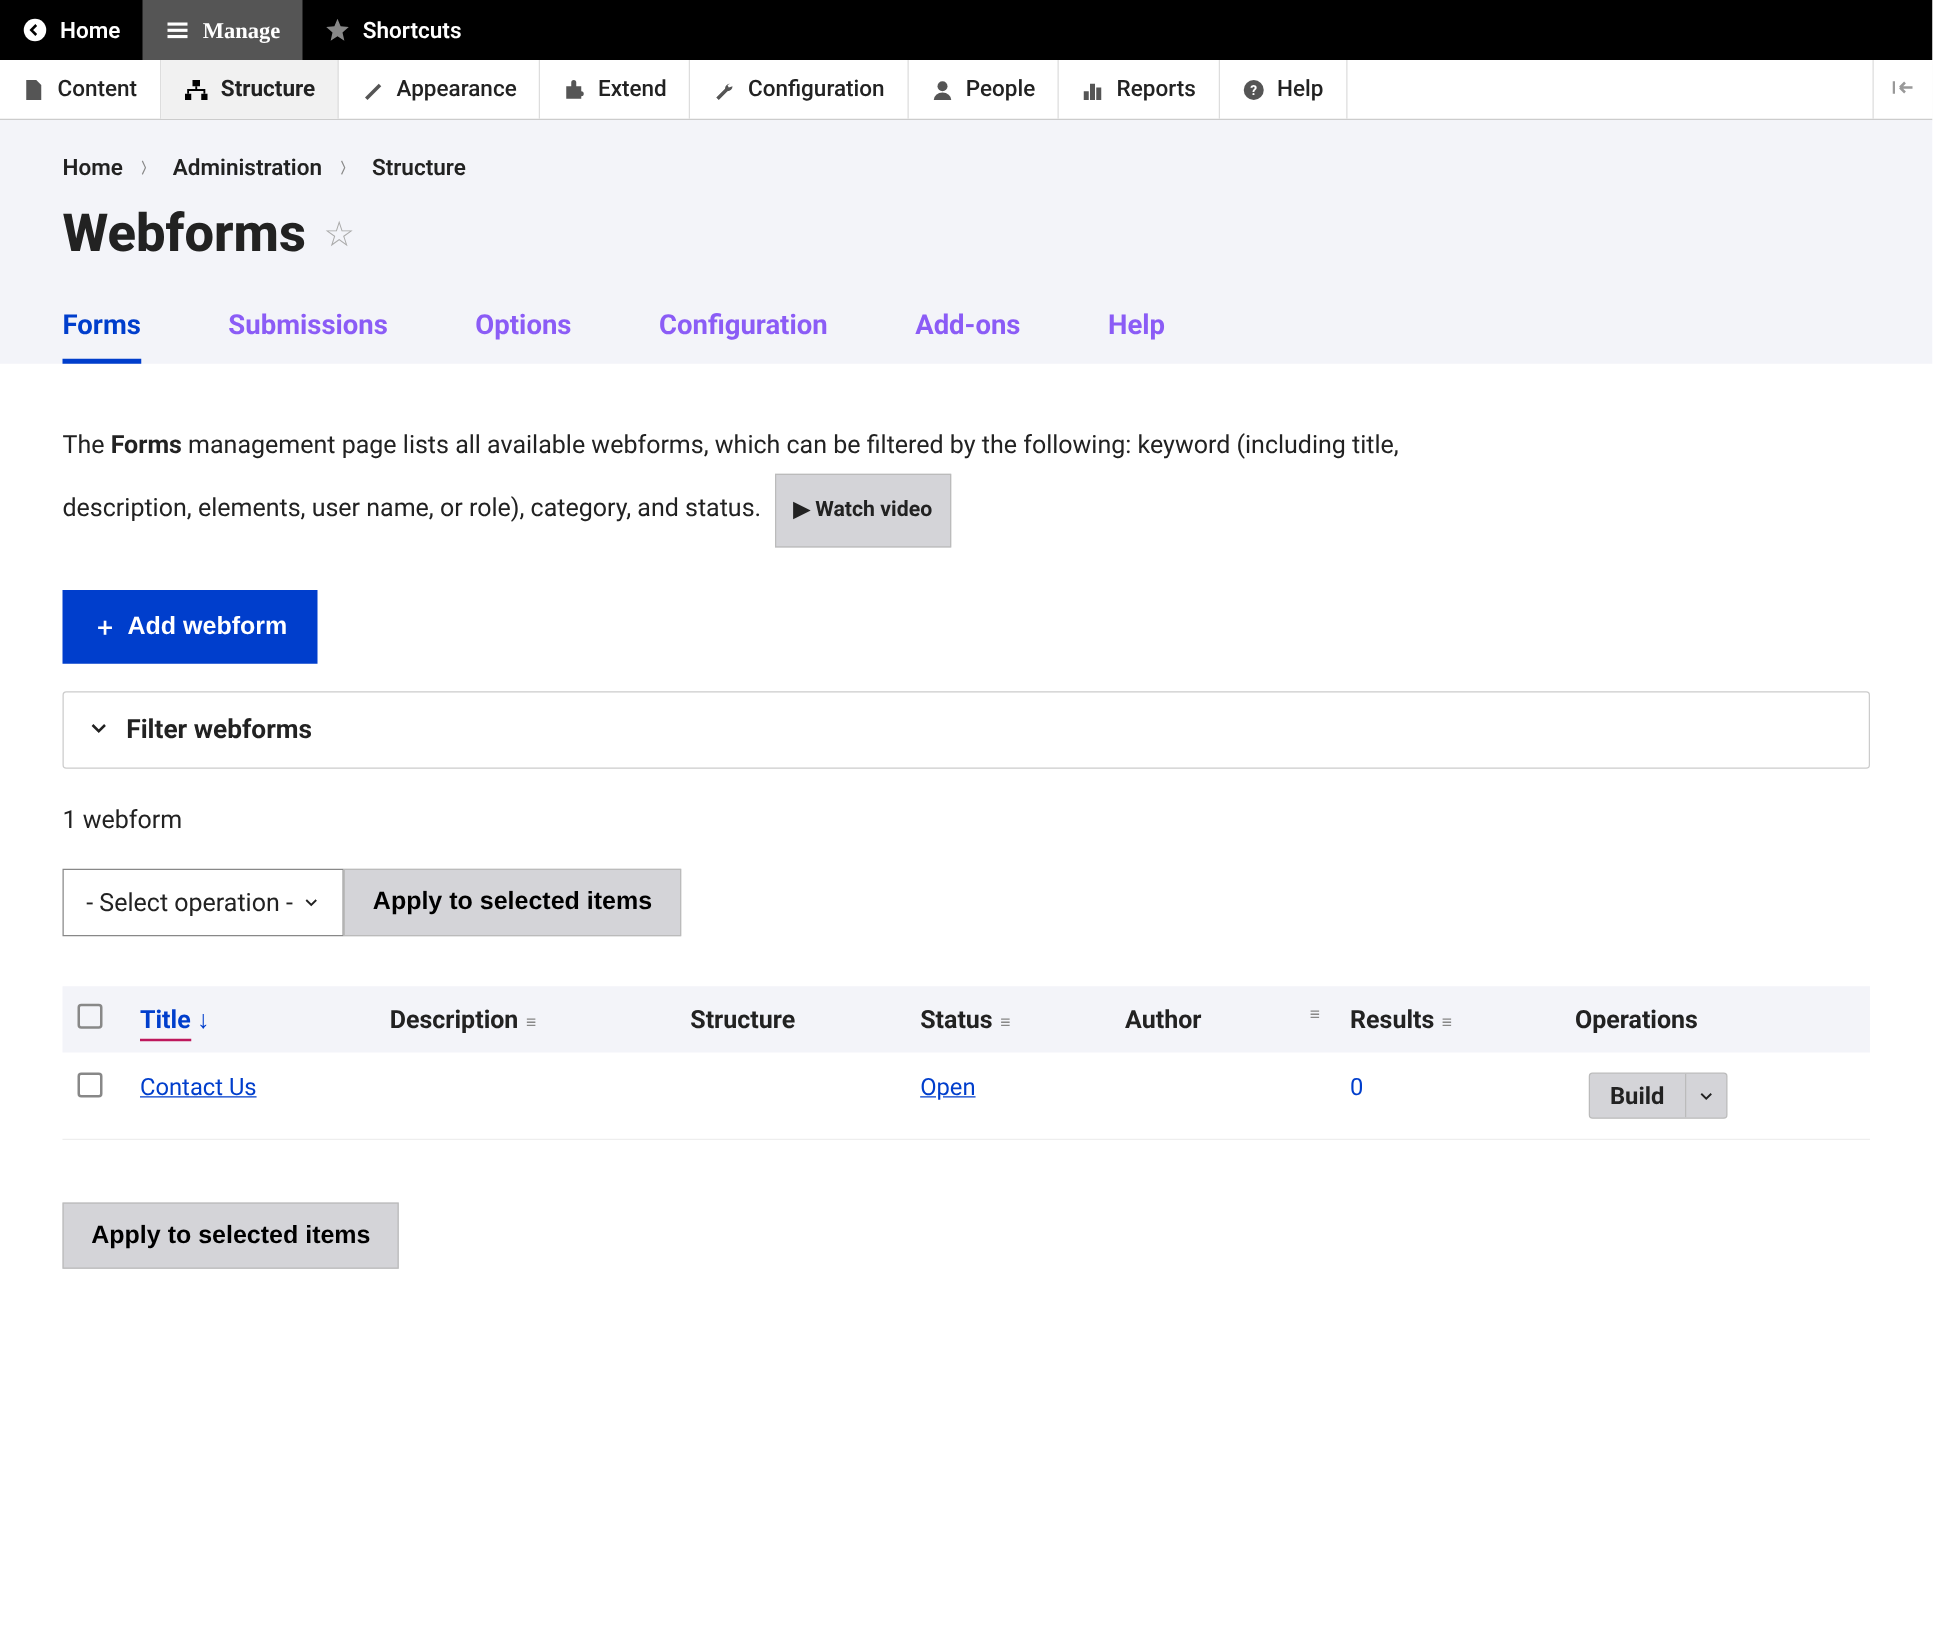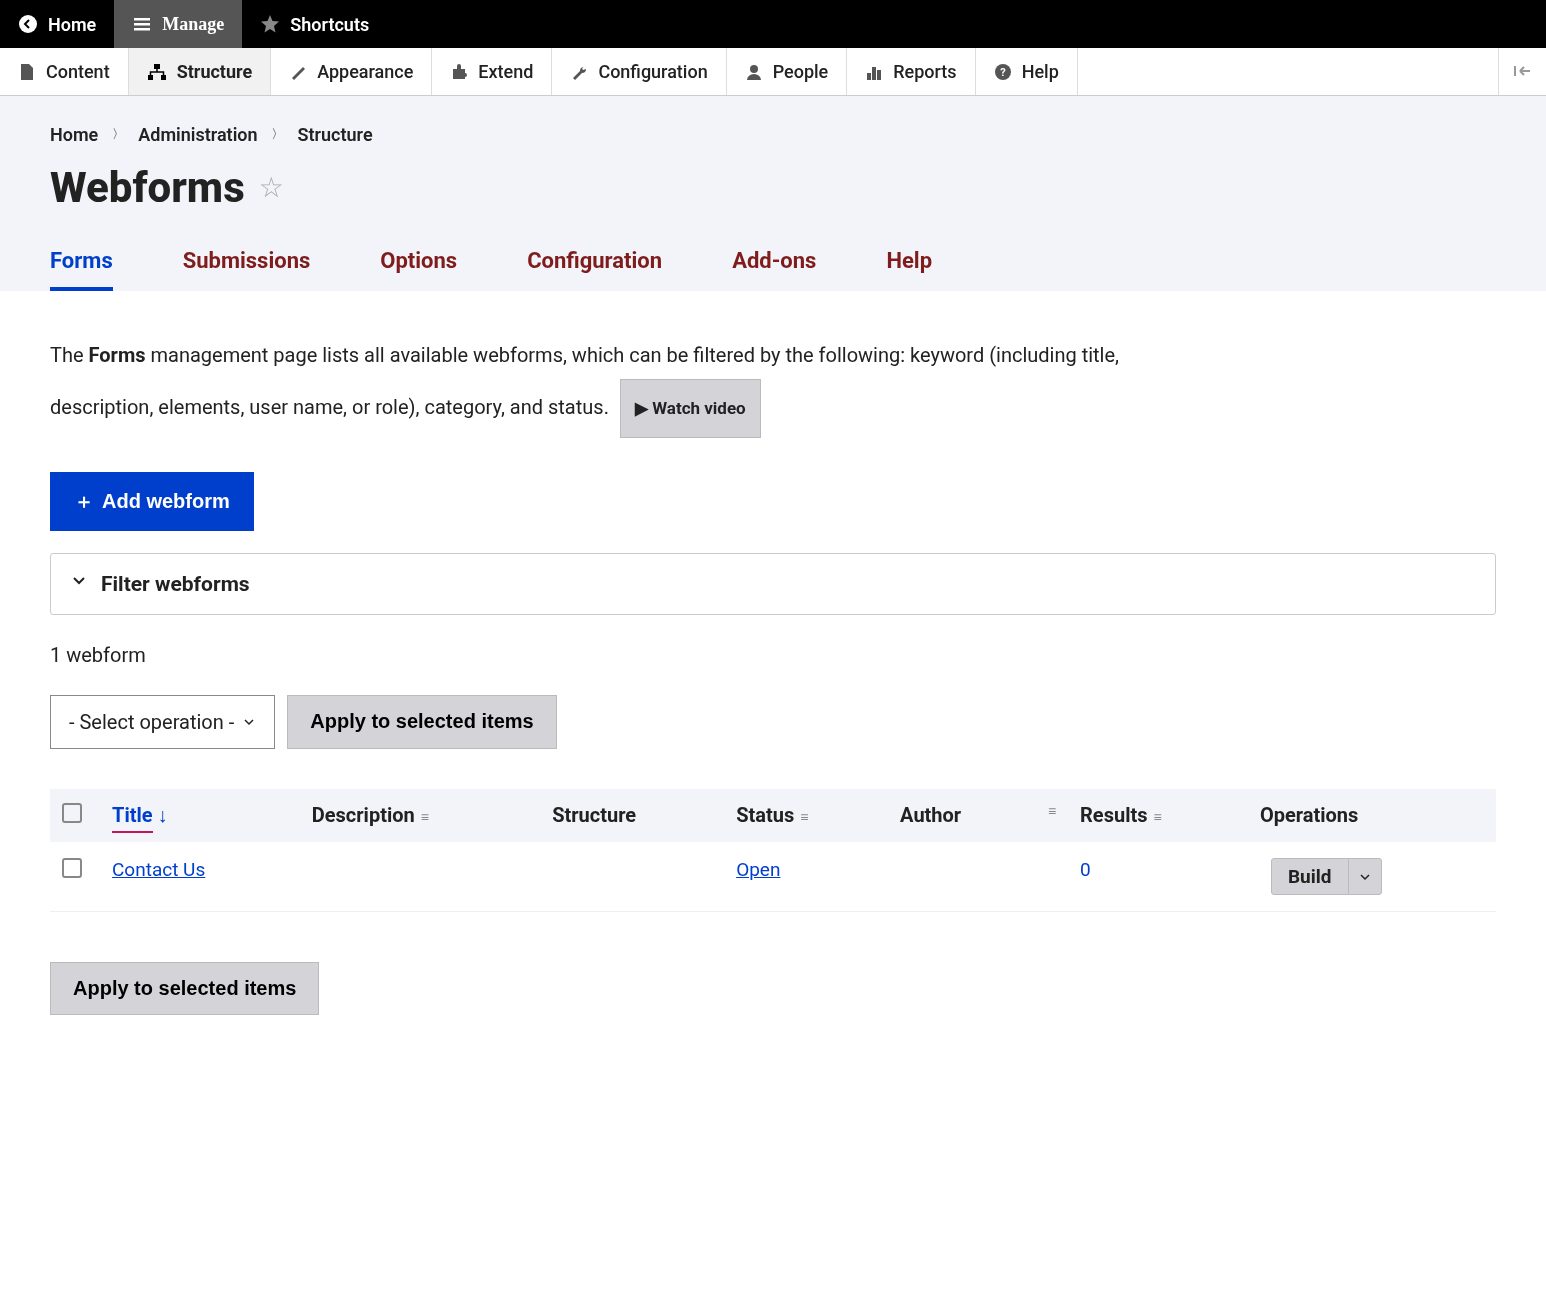--- a/index.html
+++ b/index.html
@@ -24,38 +24,38 @@
 .page-header { background: #f3f4f9; padding: 28px 50px 0 50px; }
 .breadcrumb { display: flex; align-items: center; gap: 14px; font-weight: 600; font-size: 18px; margin-bottom: 18px; }
 .breadcrumb .sep { color: #888; font-size: 12px; }
 .breadcrumb span { cursor: pointer; }
 .page-title-row { display: flex; align-items: center; gap: 14px; }
 .page-title { font-size: 42px; font-weight: 800; }
 .star-icon { color: #aaa; font-size: 28px; cursor: pointer; }
 
 
 .local-tabs { display: flex; gap: 70px; margin-top: 36px; }
-.local-tabs .tab { font-size: 22px; font-weight: 700; color: #7f1d1d; padding-bottom: 14px; cursor: pointer; }
+.local-tabs .tab { font-size: 22px; font-weight: 700; color: #8b5cf6; padding-bottom: 14px; cursor: pointer; }
 .local-tabs .tab.active { color: #003ecc; border-bottom: 4px solid #003ecc; }
 
 
 .content { padding: 40px 50px; }
 .desc { font-size: 20px; line-height: 2.4; max-width: 1100px; }
 .desc b { font-weight: 700; }
 .watch-video { display: inline-block; background: #d4d4d8; padding: 8px 14px; font-weight: 700; font-size: 17px; border: 1px solid #bbb; cursor: pointer; margin-left: 6px; }
 
 .add-btn { background: #003ecc; color: #fff; font-weight: 700; font-size: 20px; padding: 16px 24px; border: none; cursor: pointer; margin-top: 34px; display: inline-flex; align-items: center; gap: 8px; }
 
-.filter-box { border: 1px solid #ccc; border-radius: 3px; padding: 18px 20px; margin-top: 22px; display: flex; gap: 14px; cursor: pointer; }
+.filter-box { border: 1px solid #ccc; border-radius: 3px; padding: 18px 20px; margin-top: 22px; display: flex; align-items: center; gap: 14px; cursor: pointer; }
 .filter-box .chev { font-size: 16px; }
 .filter-box .label { font-size: 21px; font-weight: 700; }
 
 .count { margin-top: 28px; font-size: 20px; }
 
-.bulk-row { display: flex; gap: 12px; margin-top: 28px; }
+.bulk-row { display: flex; gap: 0; margin-top: 28px; }
 .select-op { border: 1px solid #888; padding: 14px 18px; font-size: 20px; display: flex; align-items: center; gap: 8px; cursor: pointer; background: #fff; }
 .apply-btn { background: #d4d4d8; padding: 14px 22px; font-size: 20px; font-weight: 700; border: 1px solid #bbb; cursor: pointer; }
 
 
 .table { width: 100%; margin-top: 40px; border-collapse: collapse; }
 .table thead { background: #f3f4f9; }
 .table th { text-align: left; padding: 14px 12px; font-weight: 700; font-size: 20px; }
 .table th.sortable { cursor: pointer; }
 .table th .sort-ind { color: #888; font-size: 14px; margin-left: 6px; }
 .table th.active { color: #003ecc; }

